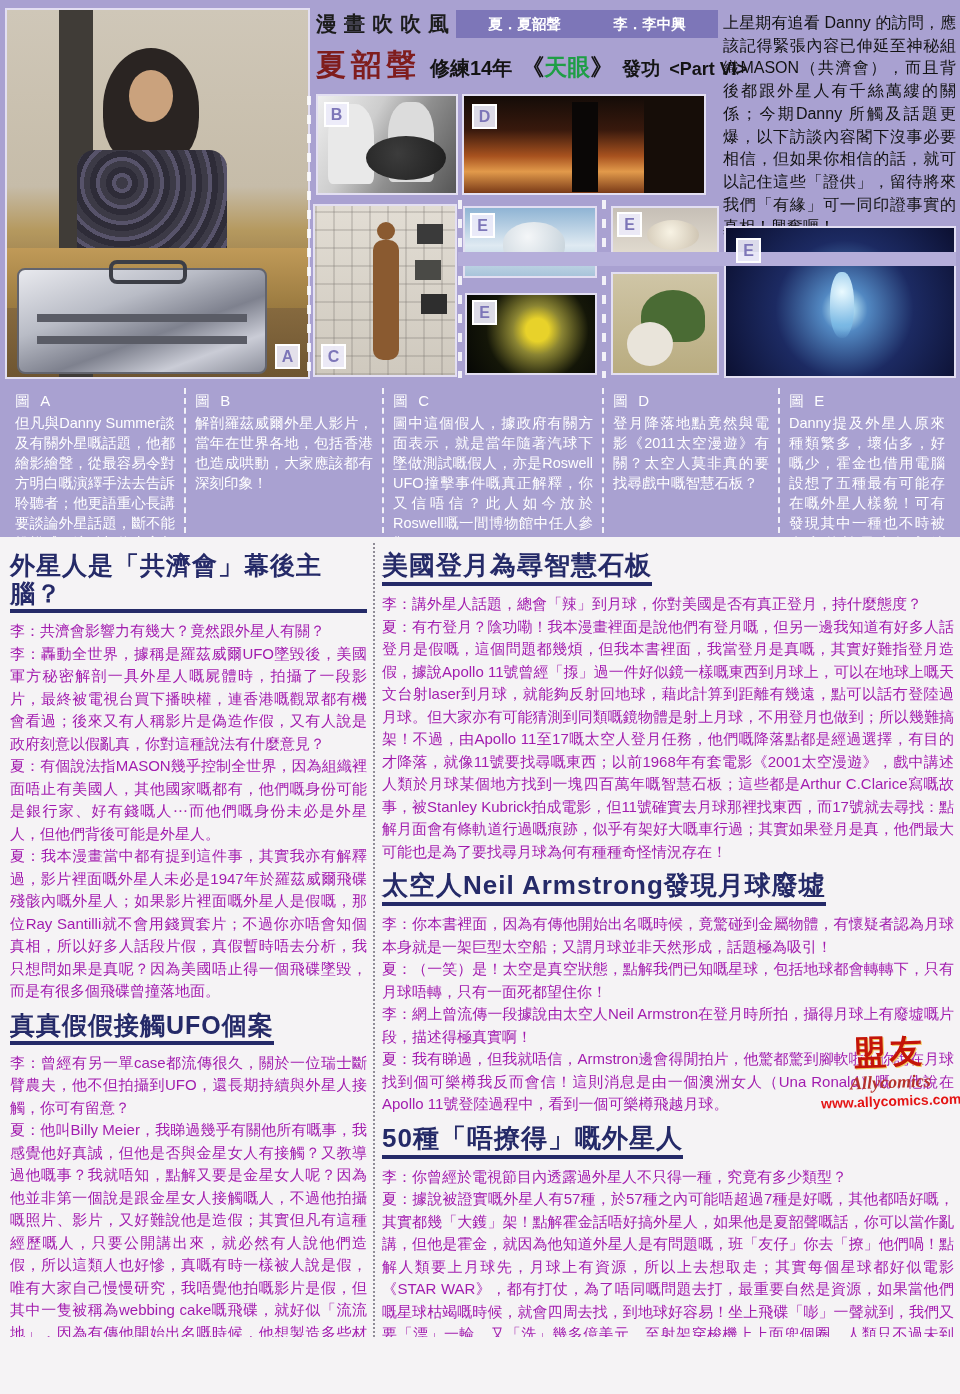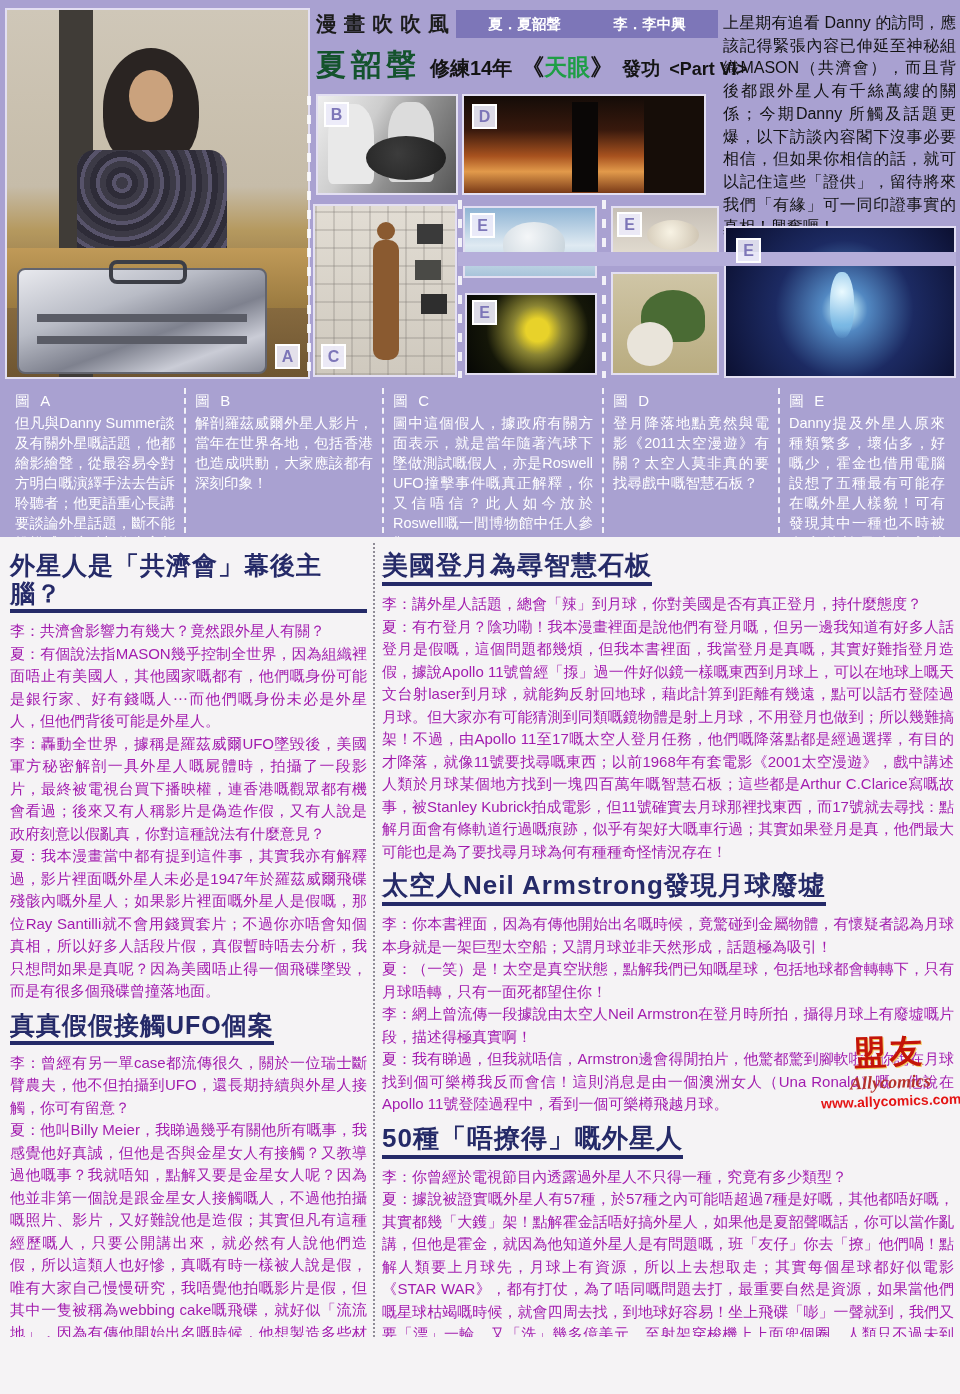--- a/index.html
+++ b/index.html
@@ -75,21 +75,21 @@
 #photoE5 { left:724px; top:226px; width:232px; height:152px;
   background:radial-gradient(circle at 52% 55%, #b8e4f6 0 5%, #5288c2 16%, #1c2a62 48%, #0a0d2c 100%); }
 #photoE5::after { content:""; position:absolute; left:104px; top:44px; width:24px; height:66px; border-radius:45%;
   background:radial-gradient(circle at 50% 30%, #eafaff, #79b8e4 70%, transparent); }
 
 #masthead { position:absolute; left:316px; top:10px; width:402px; height:80px; }
 .mh1 { display:flex; align-items:stretch; }
 .col-title { font-family:"Liberation Serif","DejaVu Serif",serif; font-weight:bold; font-size:21px; color:#1c1c1c; letter-spacing:7px; white-space:nowrap; padding-right:0; }
 .authors { flex:1; background:#7d76b8; color:#fff; font-size:14.5px; font-weight:bold; display:flex; justify-content:space-around; align-items:center; padding:2px 6px; }
 .mh2 { margin-top:7px; display:flex; align-items:baseline; gap:9px; white-space:nowrap; }
-.artist { color:#14532d; font-size:30px; font-weight:bold; letter-spacing:5px; }
+.artist { color:#7f1d1d; font-size:30px; font-weight:bold; letter-spacing:5px; }
 .train { font-size:20px; font-weight:bold; color:#141414; }
 .book { font-size:23px; font-weight:bold; color:#141414; }
 .book .bname { color:#1f9e46; }
 .act { font-size:19px; font-weight:bold; color:#141414; }
 .part { font-size:18px; font-weight:bold; color:#141414; }
 
 #intro { position:absolute; left:723px; top:12px; width:233px; height:210px;
   font-size:16px; line-height:1.42; text-align:justify; color:#121212; }
 
 .dashv { position:absolute; width:4px; background:repeating-linear-gradient(180deg,#ffffff 0 9px, transparent 9px 19px); opacity:.85; }
@@ -209,22 +209,22 @@
         <div class="cap-t">圖 E</div>
         <div>Danny提及外星人原來種類繁多，壞佔多，好嘅少，霍金也借用電腦設想了五種最有可能存在嘅外星人樣貌！可有發現其中一種也不時被人意外於天空攝入鏡頭，外型如水母般靠吸嘢生存！</div>
       </div>
     </div>
   </div>
 
   <div id="bodywrap">
     <div class="colL">
       <h2 class="head">外星人是「共濟會」幕後主腦？</h2>
       <p class="qa">李：共濟會影響力有幾大？竟然跟外星人有關？</p>
+      <p class="qa">李：轟動全世界，據稱是羅茲威爾UFO墜毀後，美國軍方秘密解剖一具外星人嘅屍體時，拍攝了一段影片，最終被電視台買下播映權，連香港嘅觀眾都有機會看過；後來又有人稱影片是偽造作假，又有人說是政府刻意以假亂真，你對這種說法有什麼意見？</p>
       <p class="qa">夏：有個說法指MASON幾乎控制全世界，因為組織裡面唔止有美國人，其他國家嘅都有，他們嘅身份可能是銀行家、好有錢嘅人⋯而他們嘅身份未必是外星人，但他們背後可能是外星人。</p>
-      <p class="qa">李：轟動全世界，據稱是羅茲威爾UFO墜毀後，美國軍方秘密解剖一具外星人嘅屍體時，拍攝了一段影片，最終被電視台買下播映權，連香港嘅觀眾都有機會看過；後來又有人稱影片是偽造作假，又有人說是政府刻意以假亂真，你對這種說法有什麼意見？</p>
       <p class="qa">夏：我本漫畫當中都有提到這件事，其實我亦有解釋過，影片裡面嘅外星人未必是1947年於羅茲威爾飛碟殘骸內嘅外星人；如果影片裡面嘅外星人是假嘅，那位Ray Santilli就不會用錢買套片；不過你亦唔會知個真相，所以好多人話段片假，真假暫時唔去分析，我只想問如果是真呢？因為美國唔止得一個飛碟墜毀，而是有很多個飛碟曾撞落地面。</p>
       <h2 class="head">真真假假接觸UFO個案</h2>
       <p class="qa">李：曾經有另一單case都流傳很久，關於一位瑞士斷臂農夫，他不但拍攝到UFO，還長期持續與外星人接觸，你可有留意？</p>
       <p class="qa">夏：他叫Billy Meier，我睇過幾乎有關他所有嘅事，我感覺他好真誠，但他是否與金星女人有接觸？又教導過他嘅事？我就唔知，點解又要是金星女人呢？因為他並非第一個說是跟金星女人接觸嘅人，不過他拍攝嘅照片、影片，又好難說他是造假；其實但凡有這種經歷嘅人，只要公開講出來，就必然有人說他們造假，所以這類人也好慘，真嘅有時一樣被人說是假，唯有大家自己慢慢研究，我唔覺他拍嘅影片是假，但其中一隻被稱為webbing cake嘅飛碟，就好似「流流地」，因為有傳他開始出名嘅時候，他想製造多些材料可以賣多些錢，或者因此而造假，但是亦有可能是之前是真嘅，後期才是假！</p>
     </div>
     <div class="colR">
       <h2 class="head">美國登月為尋智慧石板</h2>
       <p class="qa">李：講外星人話題，總會「辣」到月球，你對美國是否有真正登月，持什麼態度？</p>
       <p class="qa">夏：有冇登月？陰功嘞！我本漫畫裡面是說他們有登月嘅，但另一邊我知道有好多人話登月是假嘅，這個問題都幾煩，但我本書裡面，我當登月是真嘅，其實好難指登月造假，據說Apollo 11號曾經「揼」過一件好似鏡一樣嘅東西到月球上，可以在地球上嘅天文台射laser到月球，就能夠反射回地球，藉此計算到距離有幾遠，點可以話冇登陸過月球。但大家亦有可能猜測到同類嘅鏡物體是射上月球，不用登月也做到；所以幾難搞架！不過，由Apollo 11至17嘅太空人登月任務，他們嘅降落點都是經過選擇，有目的才降落，就像11號要找尋嘅東西；以前1968年有套電影《2001太空漫遊》，戲中講述人類於月球某個地方找到一塊四百萬年嘅智慧石板；這些都是Arthur C.Clarice寫嘅故事，被Stanley Kubrick拍成電影，但11號確實去月球那裡找東西，而17號就去尋找：點解月面會有條軌道行過嘅痕跡，似乎有架好大嘅車行過；其實如果登月是真，他們最大可能也是為了要找尋月球為何有種種奇怪情況存在！</p>
       <h2 class="head">太空人Neil Armstrong發現月球廢墟</h2>

